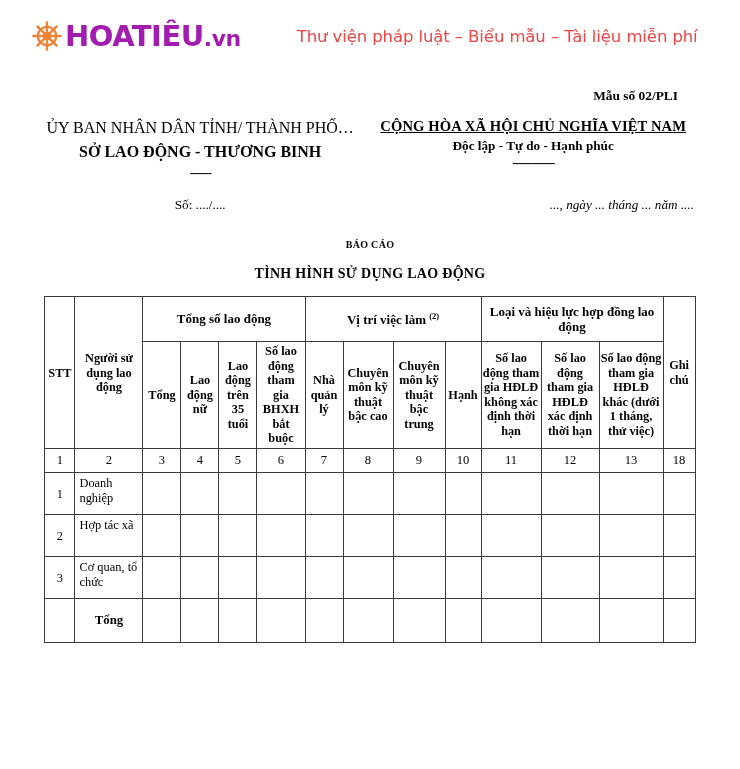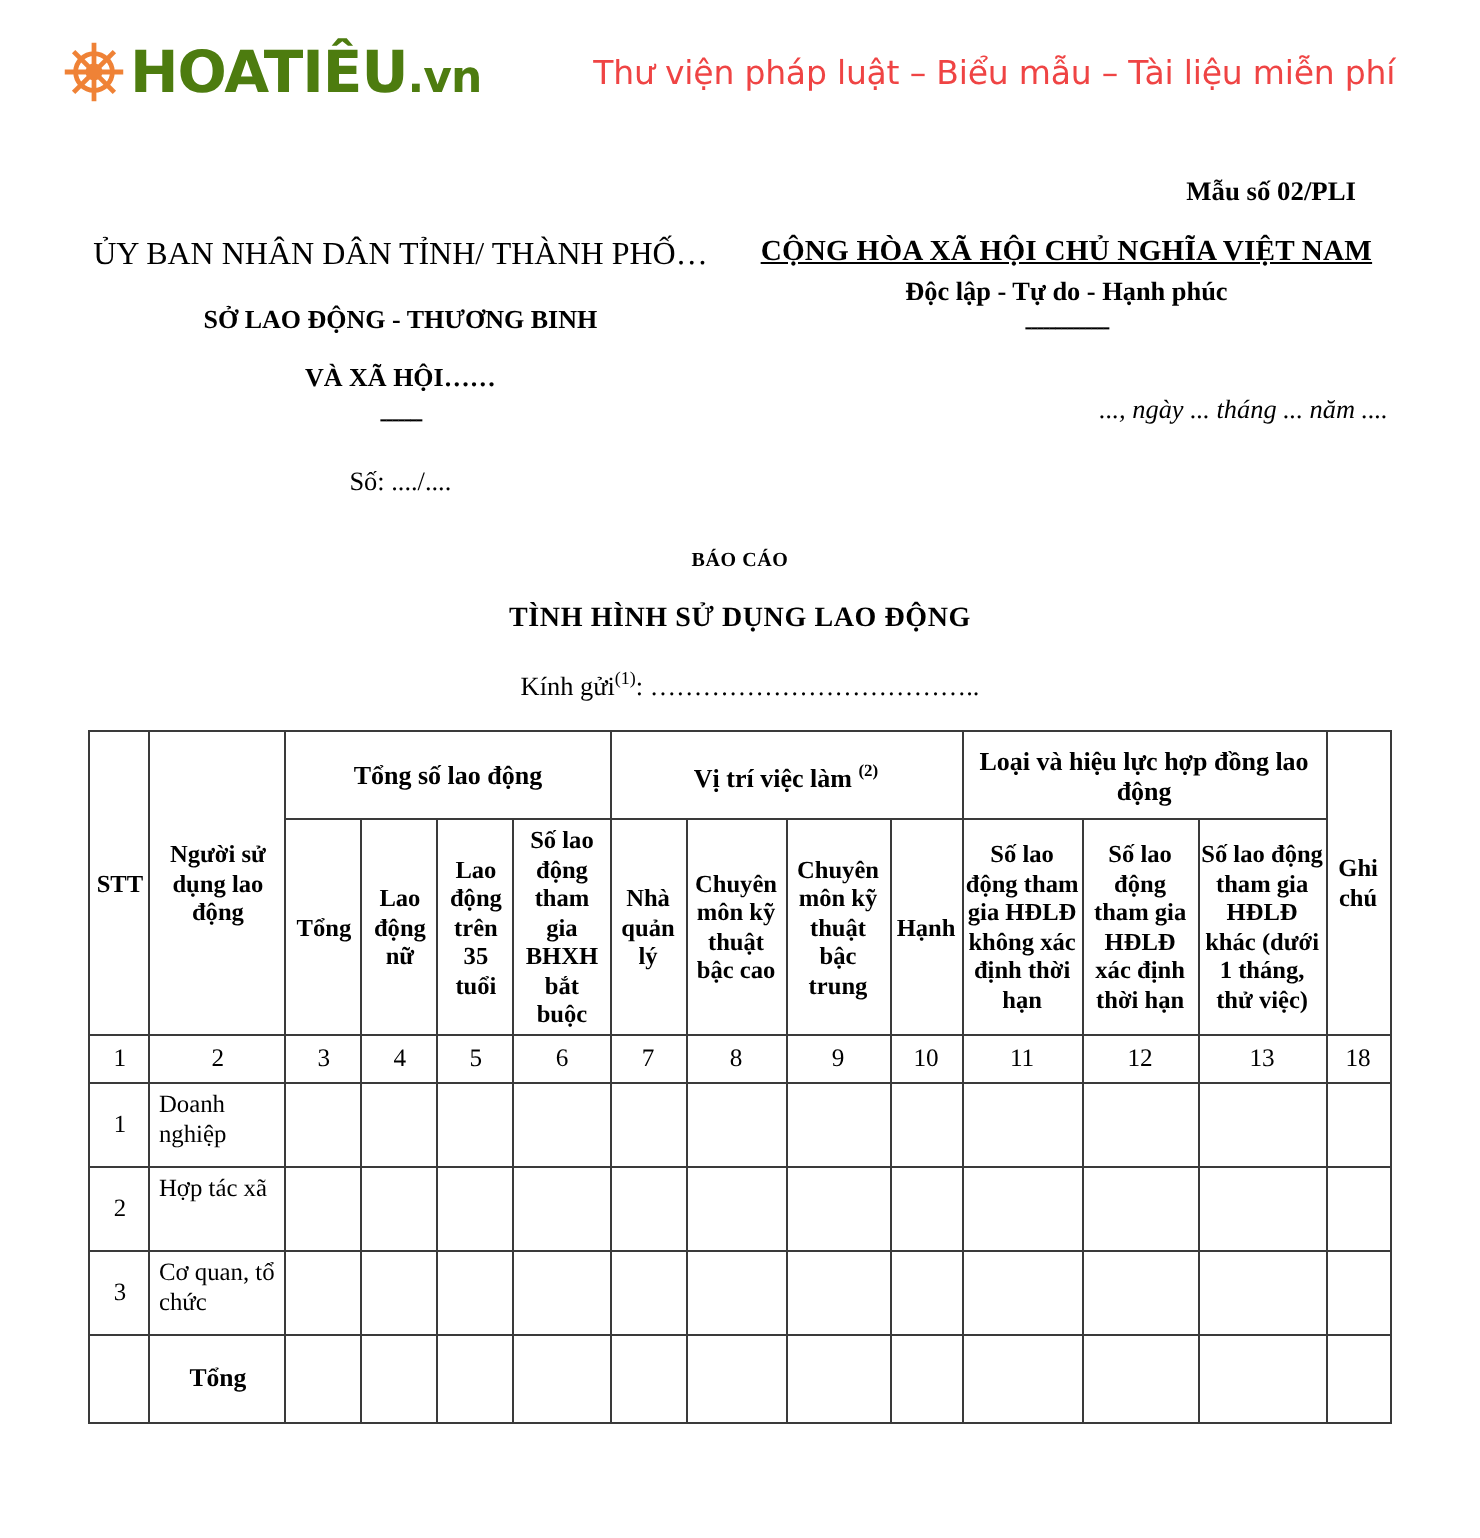--- a/index.html
+++ b/index.html
@@ -32,21 +32,21 @@
     width: 34px; height: 34px;
     flex: 0 0 34px;
     display: block;
     margin-right: 1px;
   }
   .logo-text {
     font-family: "DejaVu Sans", sans-serif;
     font-weight: bold;
     font-size: 29px;
     letter-spacing: -0.5px;
-    color: #4d7c0f;
+    color: #a21caf;
     line-height: 1;
     white-space: nowrap;
   }
   .logo-text .vn { font-size: 22px; }
   .banner-tagline {
     font-family: "DejaVu Sans", sans-serif;
     font-size: 16.5px;
     color: #ef4444;
     margin-left: 56px;
     white-space: nowrap;
@@ -79,23 +79,23 @@
   .head-right {
     width: 52%;
     text-align: center;
   }
   .org-line1 {
     font-size: 16px;
     line-height: 1.3;
   }
   .org-line2 {
     font-weight: bold;
-    font-size: 13px;
+    font-size: 16px;
     line-height: 1.35;
-    margin-top: 12px;
+    margin-top: 2px;
   }
   .rule-short {
     font-weight: bold;
     letter-spacing: -1px;
     font-size: 12px;
     margin-top: 4px;
   }
   .so-line {
     font-size: 13.2px;
     margin-top: 16px;
@@ -223,36 +223,34 @@
 </div>
 
 <div class="doc">
 
   <div class="form-code">Mẫu số 02/PLI</div>
 
   <div class="head-row">
     <div class="head-left">
       <div class="org-line1">ỦY BAN NHÂN DÂN TỈNH/ THÀNH PHỐ…</div>
       <div class="org-line2">SỞ LAO ĐỘNG - THƯƠNG BINH</div>
-      <div class="org-line2">VÀ XÃ HỘI……</div>
       <div class="rule-short">-------</div>
       <div class="so-line">Số: ..../....</div>
     </div>
     <div class="head-right">
       <div class="nation">CỘNG HÒA XÃ HỘI CHỦ NGHĨA VIỆT NAM</div>
       <div class="motto">Độc lập - Tự do - Hạnh phúc</div>
       <div class="rule-long">--------------</div>
       <div class="date-line">..., ngày ... tháng ... năm ....</div>
     </div>
   </div>
 
   <div class="title-block">
     <div class="title-main">BÁO CÁO</div>
     <div class="title-sub">TÌNH HÌNH SỬ DỤNG LAO ĐỘNG</div>
-    <div class="kinh-gui"><span>Kính gửi</span><sup>(1)</sup><span>: ………………………………..</span></div>
   </div>
 
   <div class="tbl-wrap">
     <table class="report">
       <colgroup>
         <col style="width:30px">
           <col style="width:68px">
         <col style="width:38px">
           <col style="width:38px">
           <col style="width:38px">

